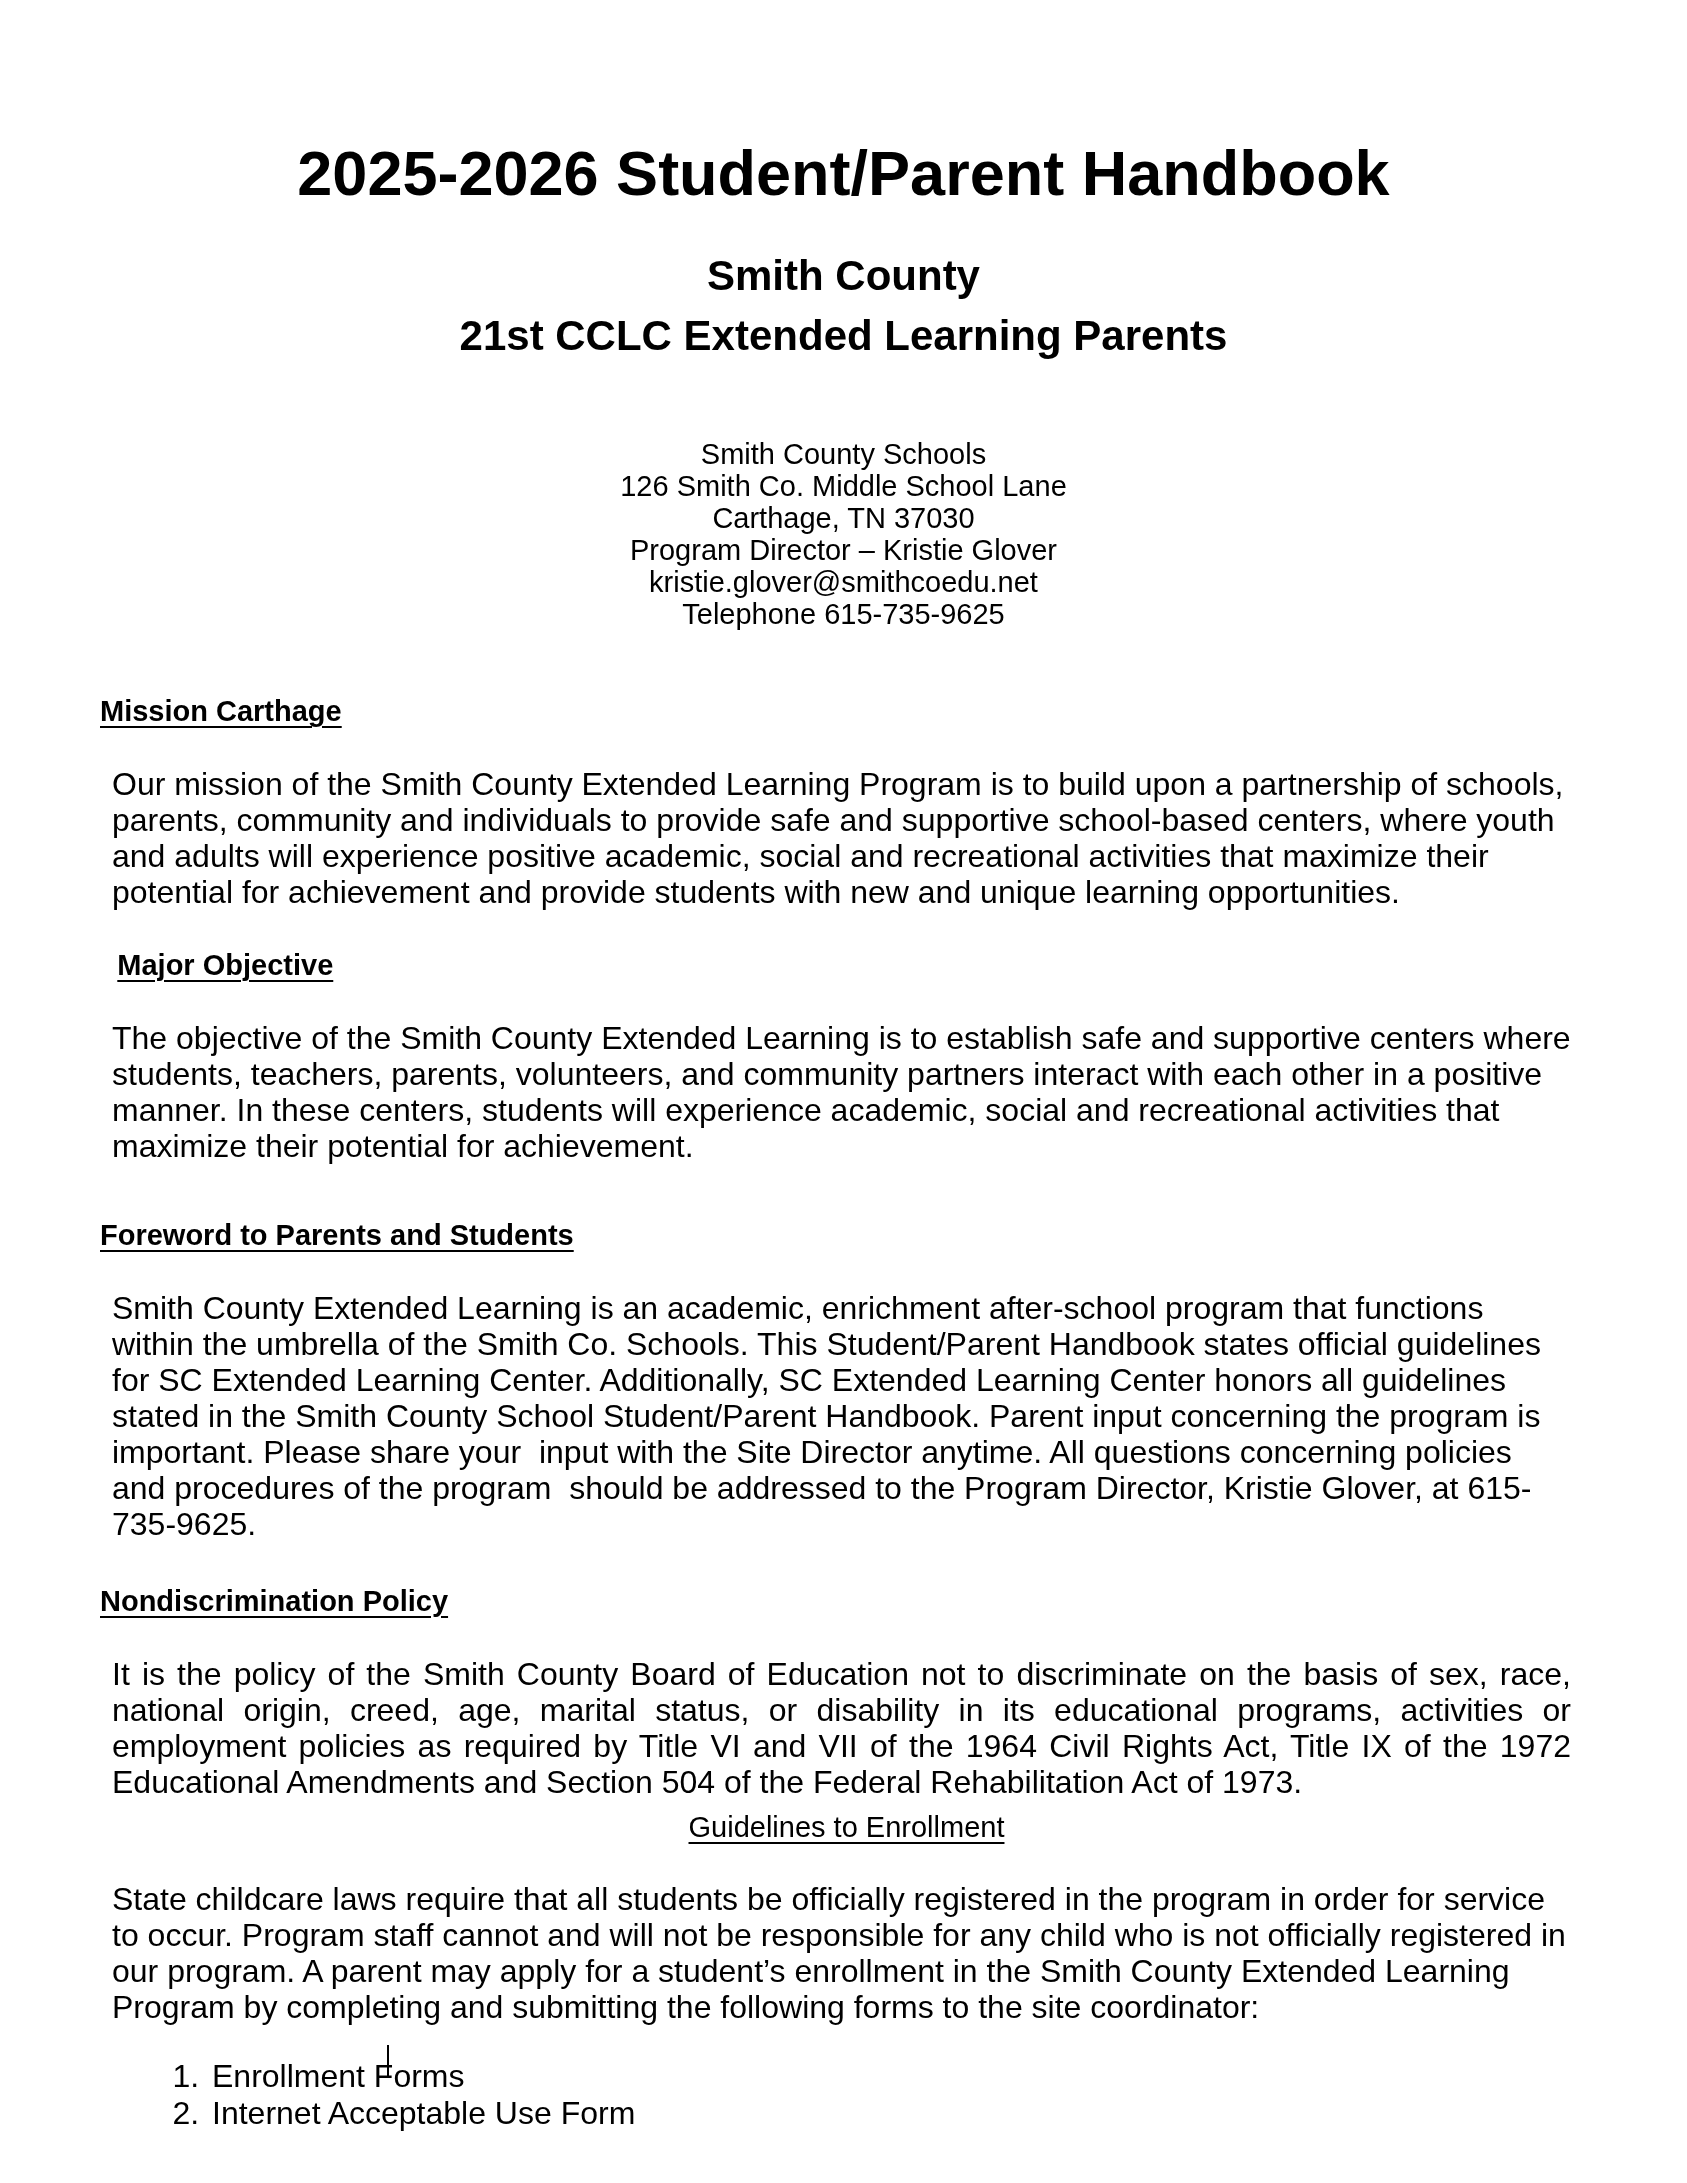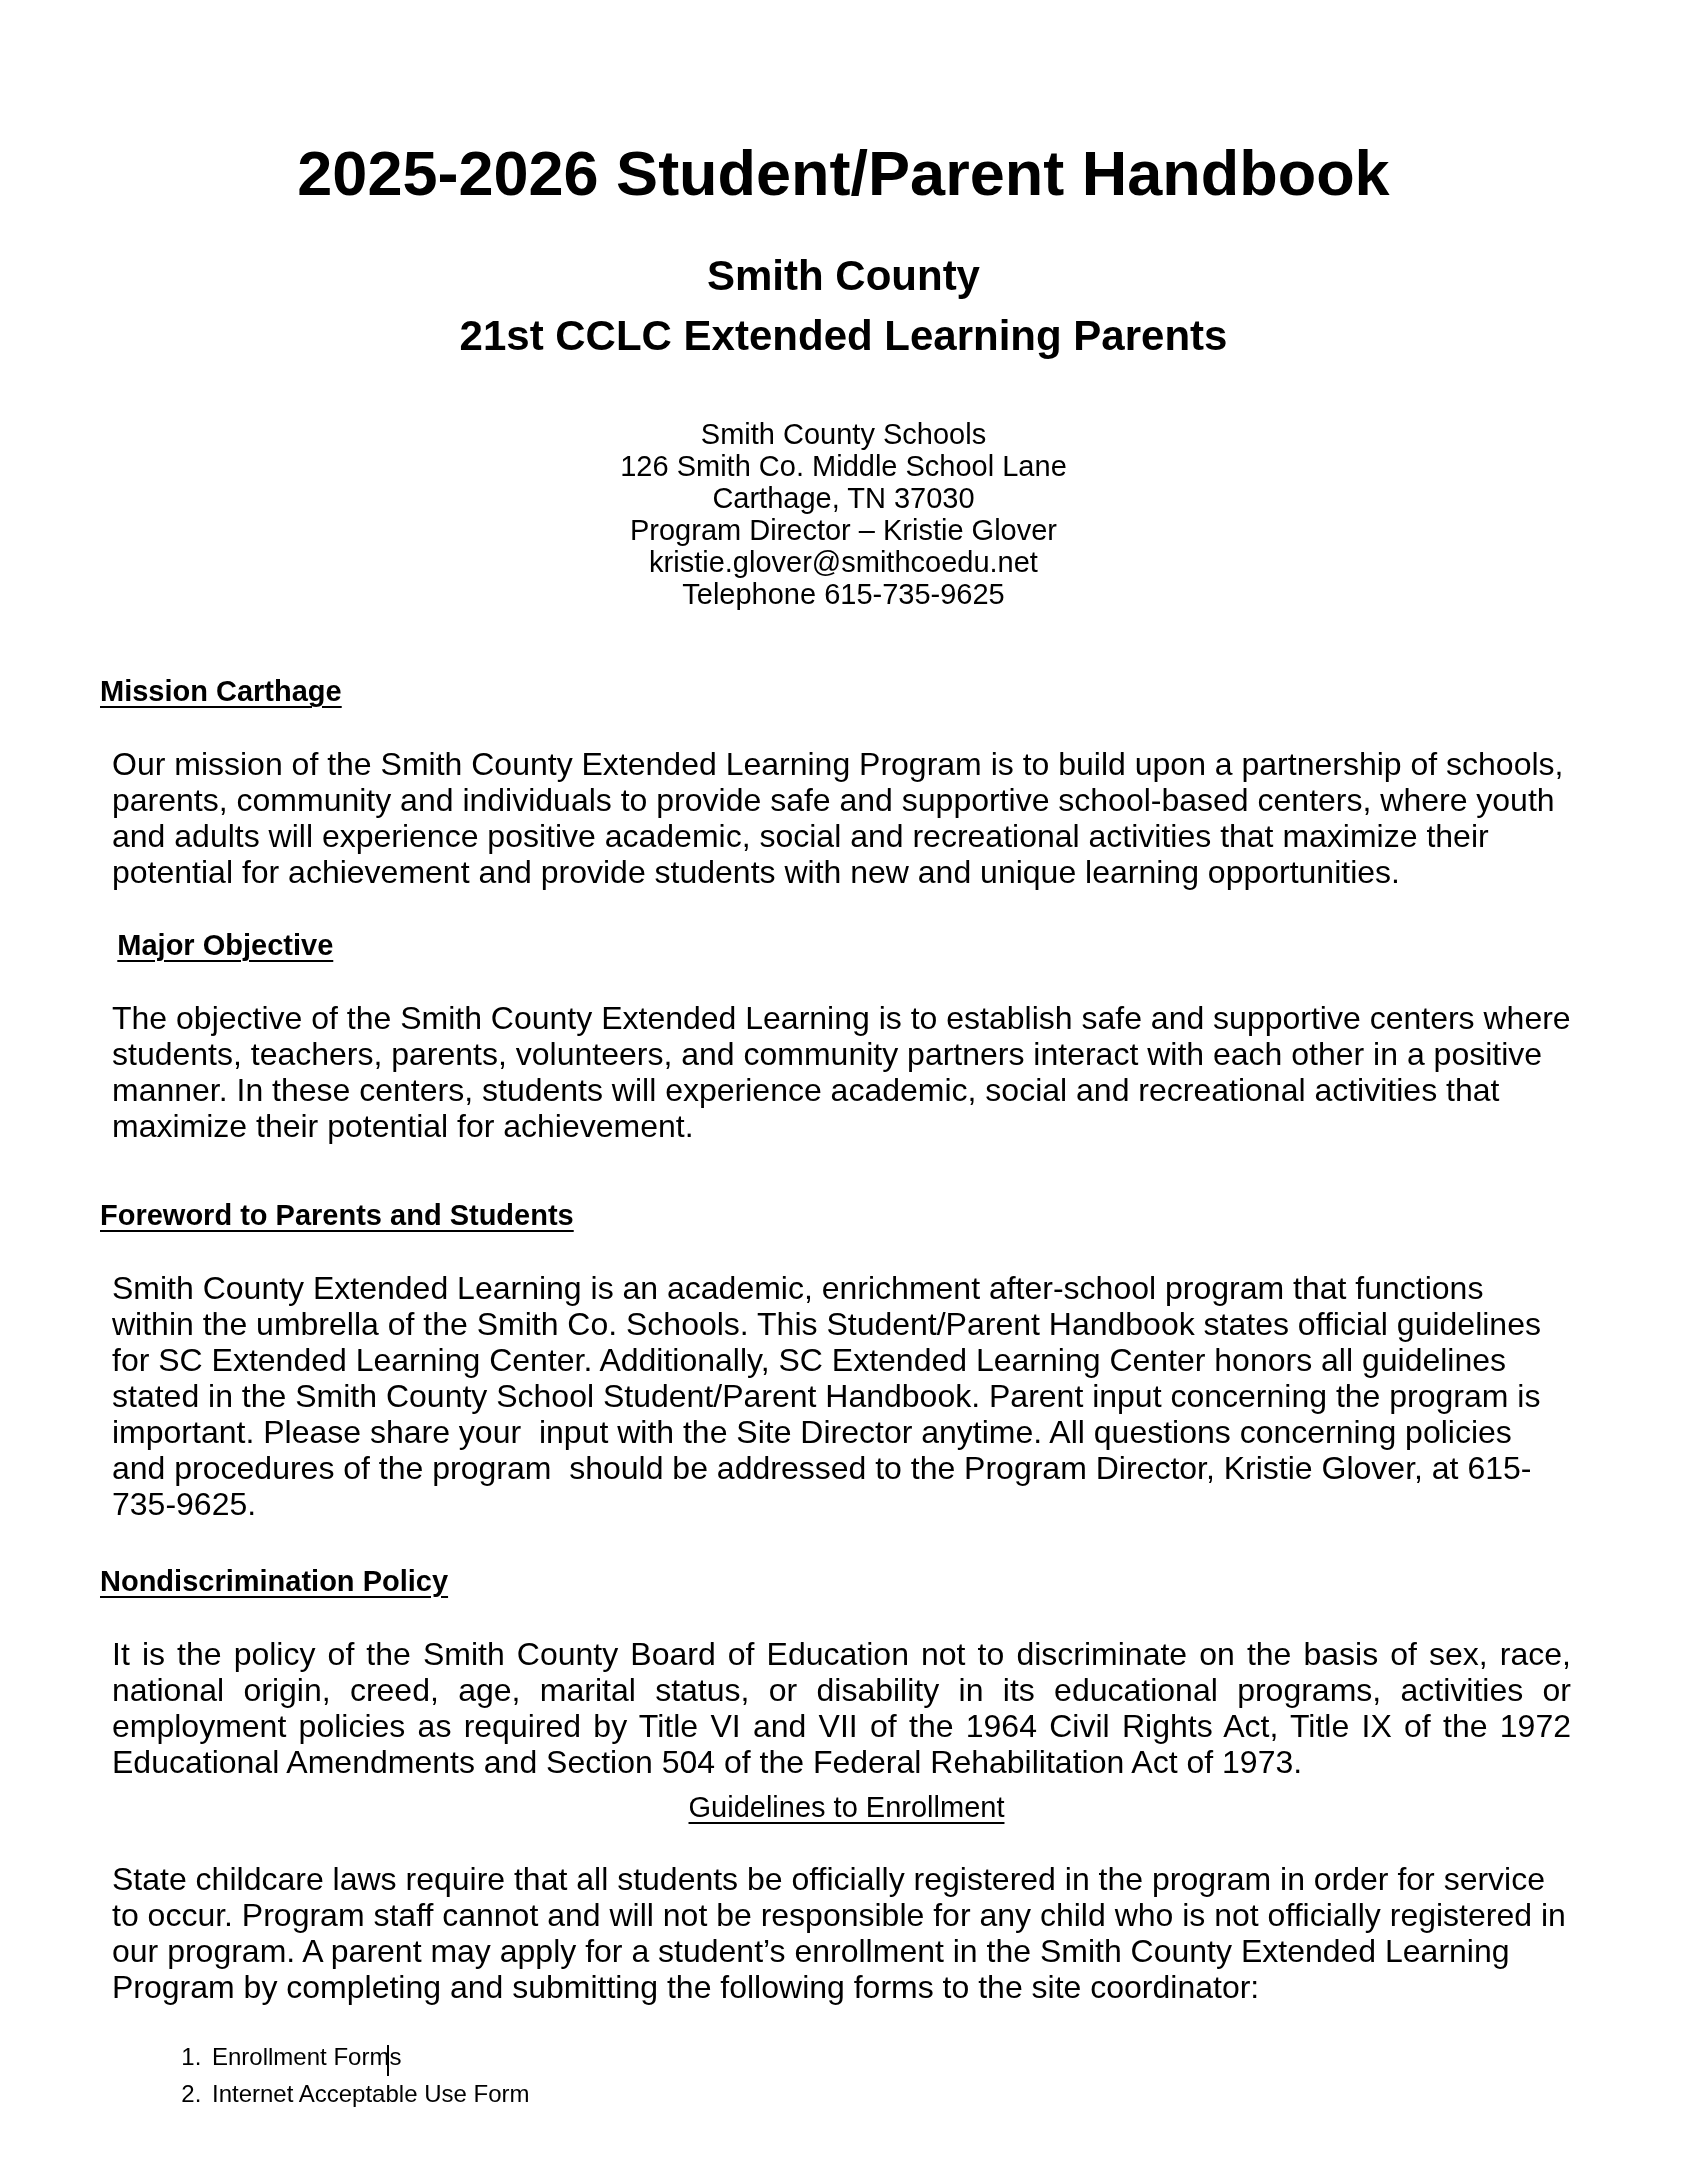--- a/index.html
+++ b/index.html
@@ -28,21 +28,21 @@
   }
   .subtitle {
     text-align: center;
     font-size: 42px;
     font-weight: bold;
     line-height: 1.05;
   }
   .subtitle.first { margin-top: 48px; }
   .subtitle.second { margin-top: 16px; }
   .contact {
-    margin-top: 60px;
+    margin-top: 80px;
     text-align: center;
     font-size: 29px;
     line-height: 32px;
   }
   .section {
     padding-left: 112px;
     padding-right: 116px;
   }
   .section h2 {
     margin: 0;
@@ -64,21 +64,21 @@
   }
   .section p.justify { text-align: justify; }
   .sec-mission h2    { margin-top: 64px; }
   .sec-major h2      { margin-top: 38px; }
   .sec-foreword h2   { margin-top: 54px; }
   .sec-nondiscrim h2 { margin-top: 42px; }
   .sec-guidelines h2 { margin-top: 10px; text-align: center; }
   ol.enroll-list {
     margin: 33px 0 0 0;
     padding-left: 96px;
-    font-size: 24px;
+    font-size: 32px;
     line-height: 37px;
     list-style: decimal outside;
   }
   ol.enroll-list li { padding-left: 4px; }
   .caret {
     position: absolute;
     left: 387px;
     top: 2045px;
     width: 2px;
     height: 31px;

